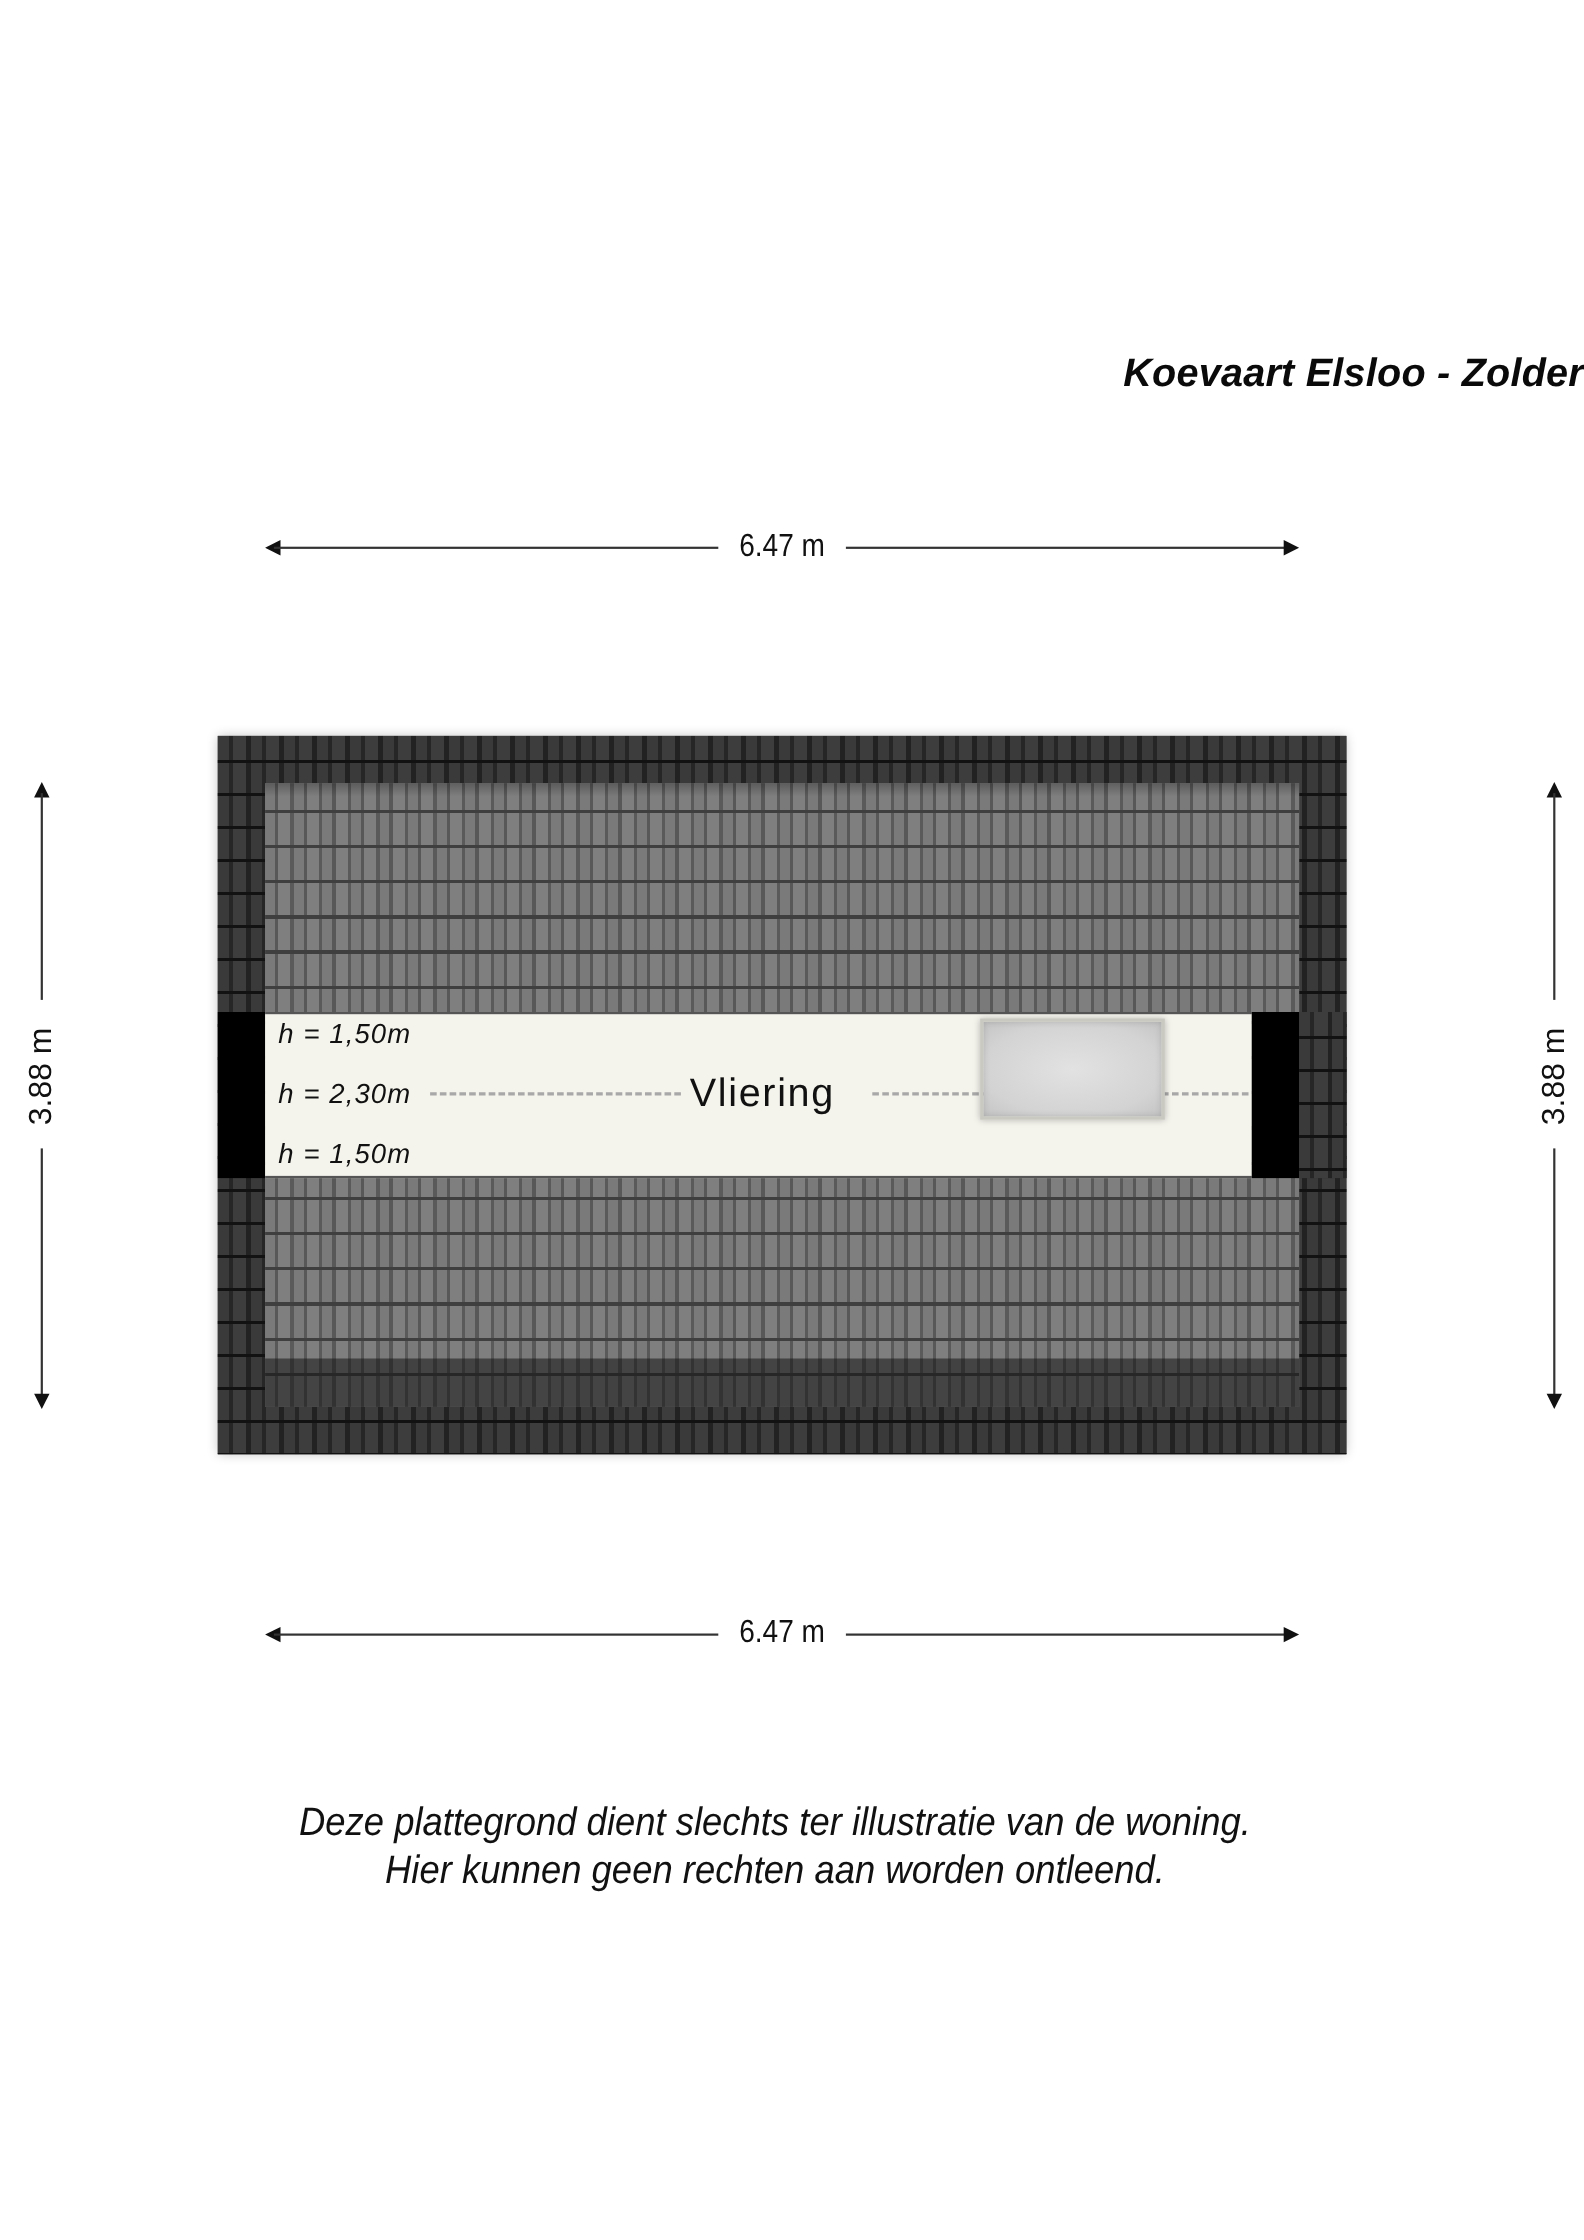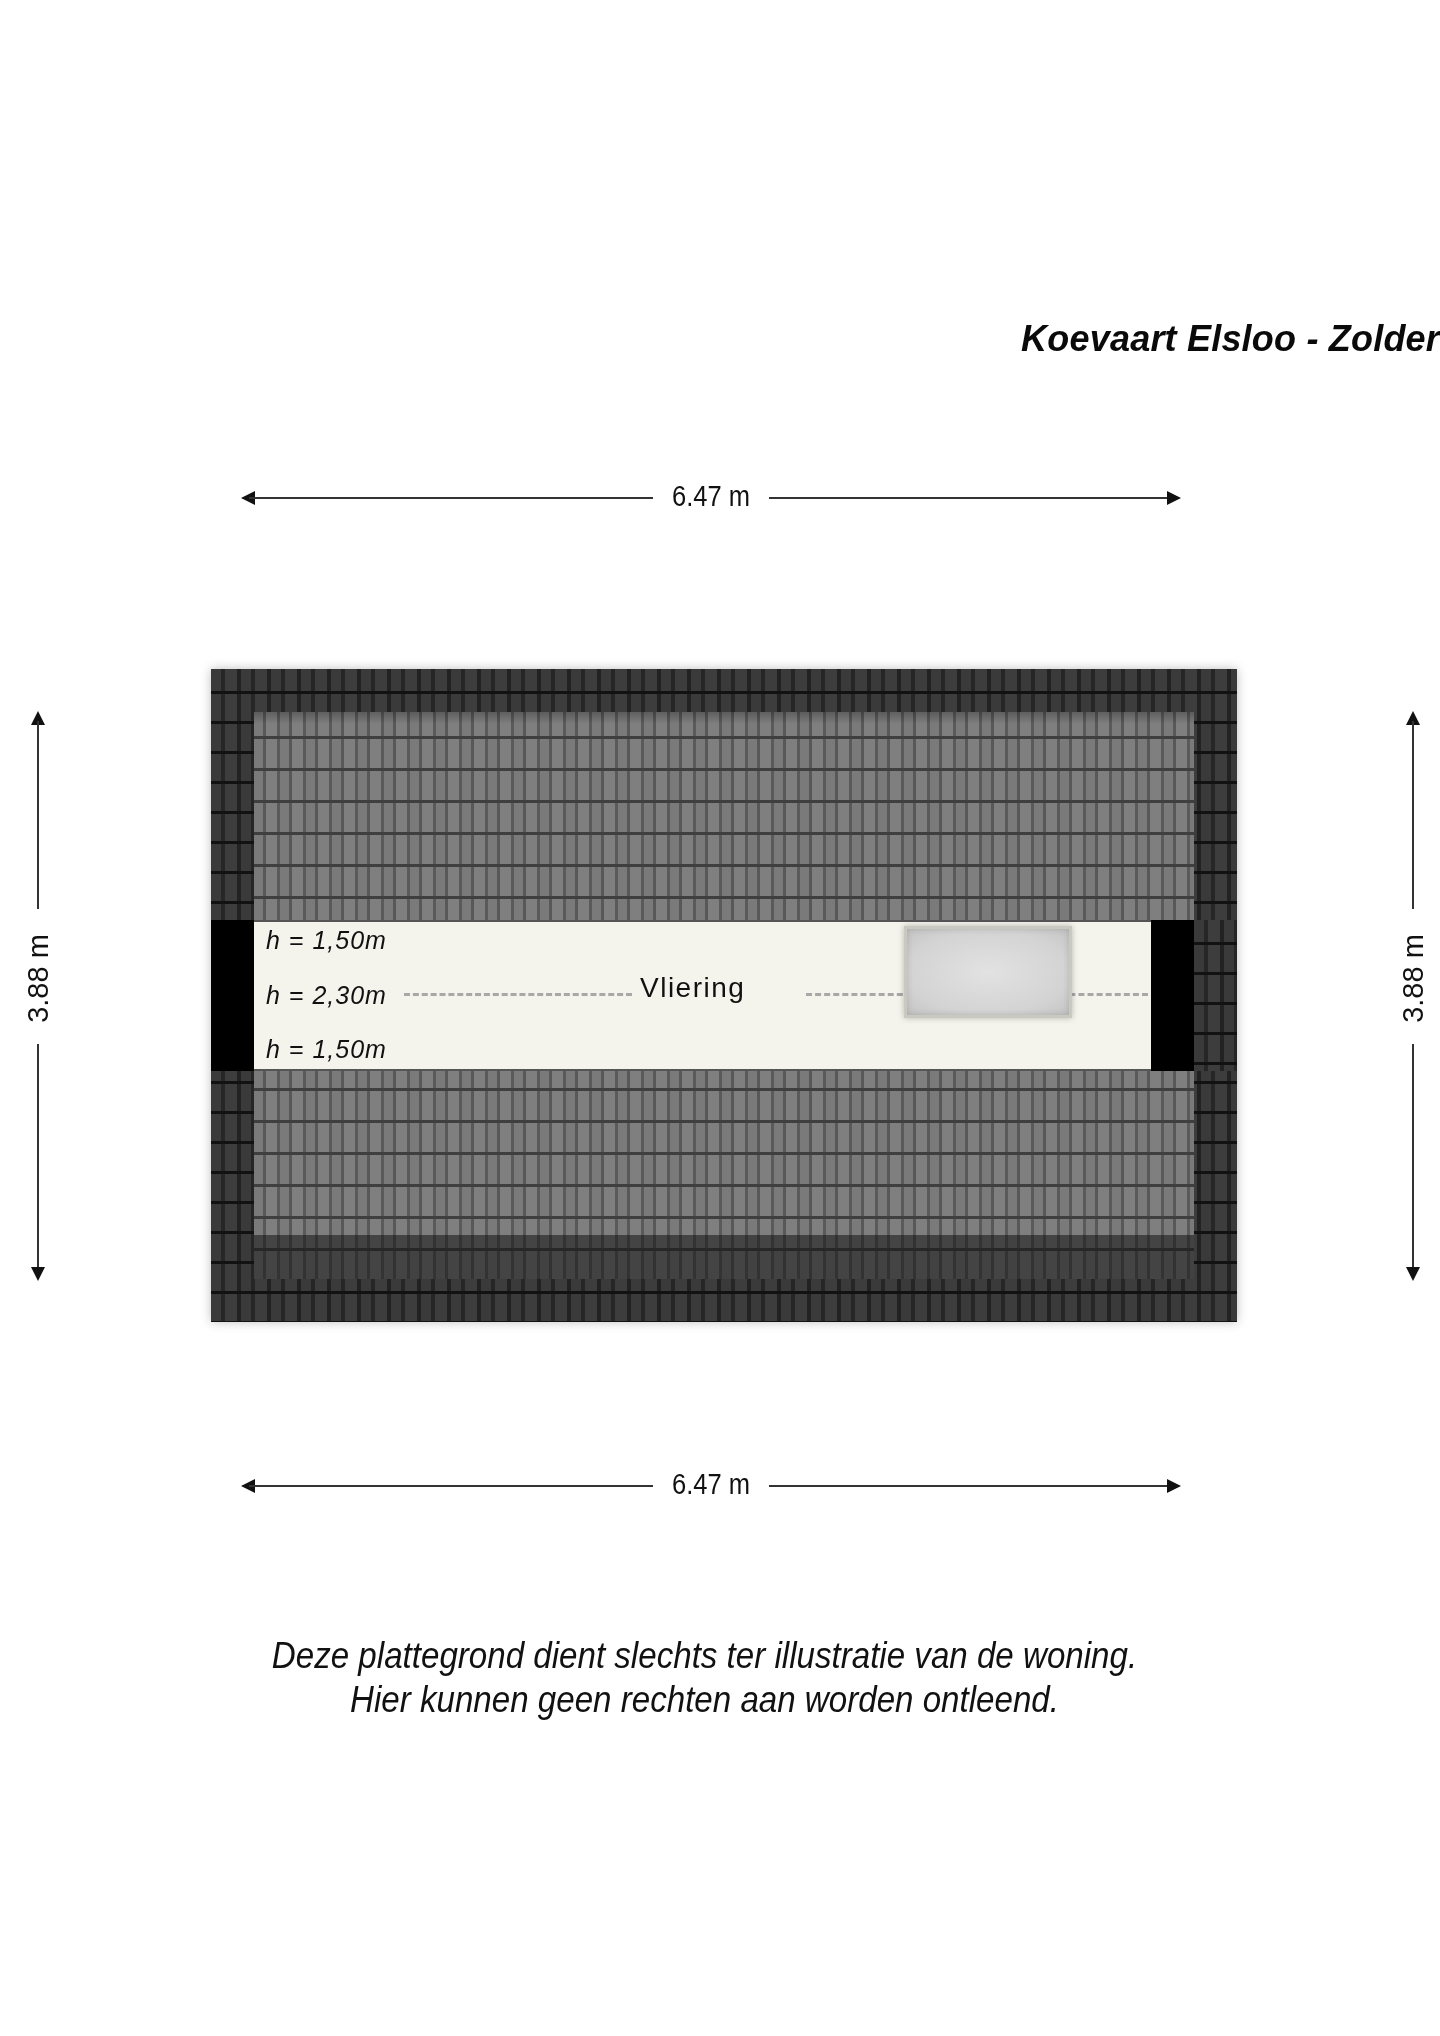--- a/index.html
+++ b/index.html
@@ -19,21 +19,21 @@
   
   .vdim { position: absolute; top: 711px; width: 40px; height: 570px; }
   .vdim .line { position: absolute; left: 19px; width: 2px; background: #333; }
   .vdim .line.t { top: 10px; height: 188px; }
   .vdim .line.b { top: 333px; height: 227px; }
   .vdim .ah-t { position: absolute; top: 0; left: 13px; width: 0; height: 0; border-left: 7px solid transparent; border-right: 7px solid transparent; border-bottom: 14px solid #111; }
   .vdim .ah-b { position: absolute; bottom: 0; left: 13px; width: 0; height: 0; border-left: 7px solid transparent; border-right: 7px solid transparent; border-top: 14px solid #111; }
   .vdim .label { position: absolute; left: -40px; top: 251px; width: 120px; text-align: center; font-size: 29px; color: #111; transform: rotate(-90deg); }
 
   
-  .plan { position: absolute; left: 211px; top: 669px; width: 1026px; height: 653px; box-shadow: 0 0 10px rgba(0,0,0,0.25);
+  .plan { position: absolute; left: 198px; top: 669px; width: 1026px; height: 653px; box-shadow: 0 0 10px rgba(0,0,0,0.25);
     background-color: #2f2f2f;
     background-image:
       repeating-linear-gradient(to bottom, transparent 0 22px, #121212 22px 25px, transparent 25px 30px),
       repeating-linear-gradient(to right, #3a3a3a 0 10px, #262626 10px 14px, #3d3d3d 14px 26px, #222 26px 30px);
   }
   .field { position: absolute; left: 43px; top: 43px; width: 940px; height: 567px;
     background-color: #6e6e6e;
     background-image:
       repeating-linear-gradient(to bottom, transparent 0 24px, #3f3f3f 24px 27px, transparent 27px 32px),
       repeating-linear-gradient(to right, #7a7a7a 0 9px, #585858 9px 12px, #7f7f7f 12px 23px, #5a5a5a 23px 26px);
@@ -52,21 +52,21 @@
 
   .h-label { position: absolute; left: 12px; font-size: 25px; font-style: italic; color: #111; letter-spacing: 1px; }
   .h-top { top: 4px; }
   .h-mid { top: 59px; }
   .h-bot { top: 113px; }
 
   .ridge { position: absolute; top: 71px; height: 0; border-top: 3px dashed #a8a8a8; }
   .ridge.l { left: 150px; width: 228px; }
   .ridge.r { left: 552px; width: 342px; }
 
-  .room-label { position: absolute; left: 386px; top: 50px; font-size: 28px; color: #111; letter-spacing: 1.5px; }
+  .room-label { position: absolute; left: 386px; top: 50px; font-size: 36px; color: #111; letter-spacing: 1.5px; }
 
   .skylight { position: absolute; left: 650px; top: 4px; width: 168px; height: 92px; background: radial-gradient(ellipse at center, #e2e2e2 0%, #d3d3d3 70%, #c4c4c4 100%); border: 3px solid #c9c9c2; box-shadow: 0 0 6px rgba(0,0,0,0.25), inset 0 0 6px rgba(0,0,0,0.15); box-sizing: border-box; }
 
   .disclaimer { position: absolute; left: 0; width: 1409px; top: 1634px; text-align: center; font-size: 36px; font-style: italic; color: #111; line-height: 44px; }
   .disclaimer div { transform: scaleX(0.92); }
 </style>
 </head>
 <body>
 
 <div class="title">Koevaart Elsloo - Zolder</div>

